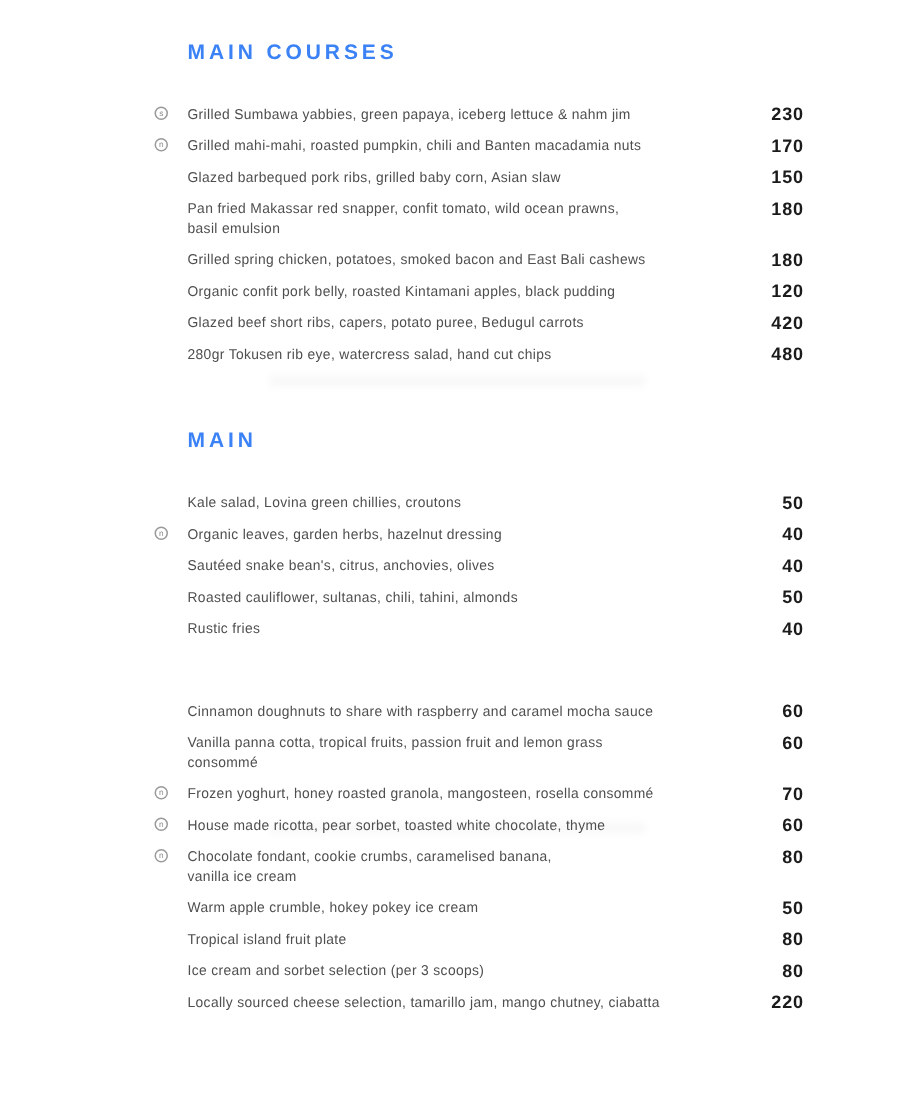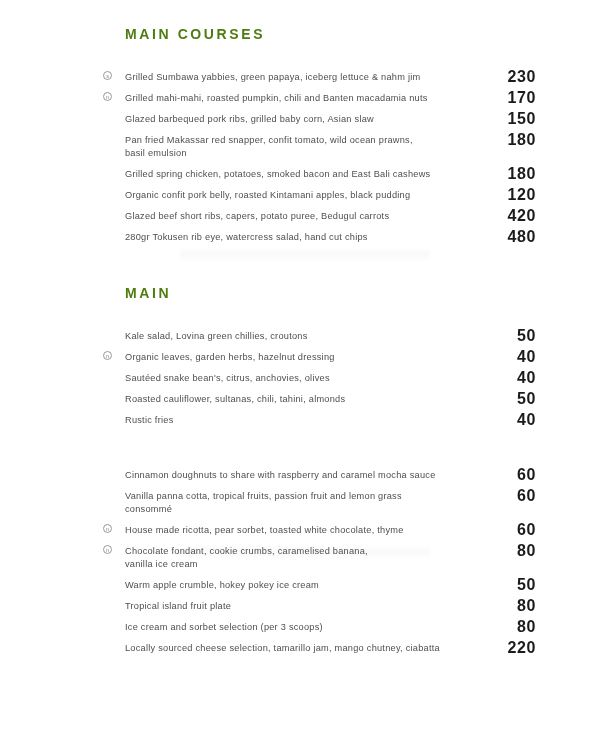--- a/index.html
+++ b/index.html
@@ -17,21 +17,21 @@
     background: #ffffff;
     padding-top: 26px;
     box-sizing: border-box;
   }
   .menu-section { margin-bottom: 42px; }
   .section-title {
     margin: 0 108px 28px 125px;
     font-size: 14px;
     font-weight: bold;
     letter-spacing: 2.6px;
-    color: #4d7c0f;
+    color: #3b82f6;
   }
   .row {
     position: relative;
     display: flex;
     justify-content: space-between;
     align-items: flex-start;
     padding-left: 125px;
     padding-right: 64px;
     margin-bottom: 8px;
     min-height: 13px;
@@ -55,21 +55,21 @@
   .desc {
     font-size: 9.5px;
     letter-spacing: 0.25px;
     line-height: 13px;
     color: #4e4e4e;
     max-width: 342px;
     transform: scaleX(0.97);
     transform-origin: left top;
   }
   .price {
-    font-size: 16px;
+    font-size: 12px;
     font-weight: bold;
     letter-spacing: 0.6px;
     color: #1b1b1b;
     white-space: nowrap;
     margin-left: 10px;
     line-height: 13px;
   }
   .smudge {
     position: absolute;
     left: 180px;
@@ -172,20 +172,25 @@
       <span class="desc">Cinnamon doughnuts to share with raspberry and caramel mocha sauce</span>
       <span class="price">60</span>
     </div>
     <div class="row">
       <span class="diet-icon"></span>
       <span class="desc"><span>Vanilla panna cotta, tropical fruits, passion fruit and lemon grass</span><br><span>consommé</span></span>
       <span class="price">60</span>
     </div>
     <div class="row">
       <span class="diet-icon">n</span>
+      <span class="desc">Frozen yoghurt, honey roasted granola, mangosteen, rosella consommé</span>
+      <span class="price">70</span>
+    </div>
+    <div class="row">
+      <span class="diet-icon">n</span>
       <span class="desc">House made ricotta, pear sorbet, toasted white chocolate, thyme</span>
       <span class="price">60</span>
     </div>
     <div class="row">
       <span class="diet-icon">n</span>
       <span class="desc"><span>Chocolate fondant, cookie crumbs, caramelised banana,</span><br><span>vanilla ice cream</span></span>
       <span class="price">80</span>
     </div>
     <div class="row">
       <span class="diet-icon"></span>

